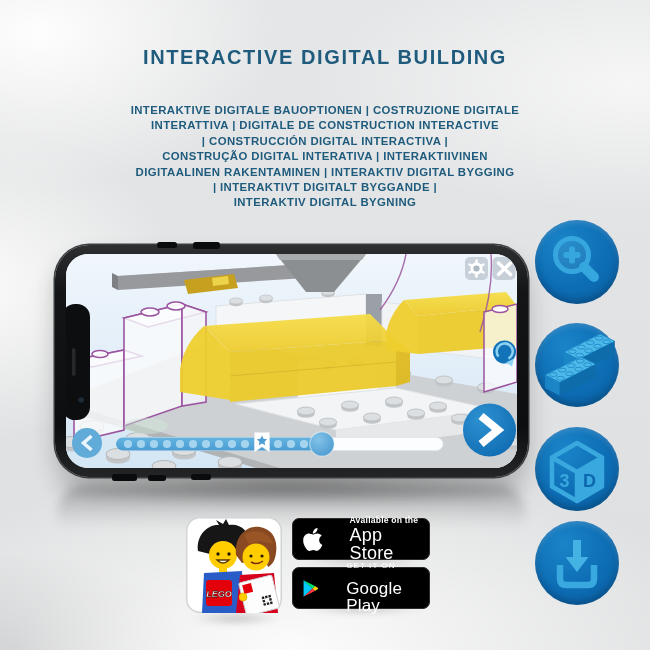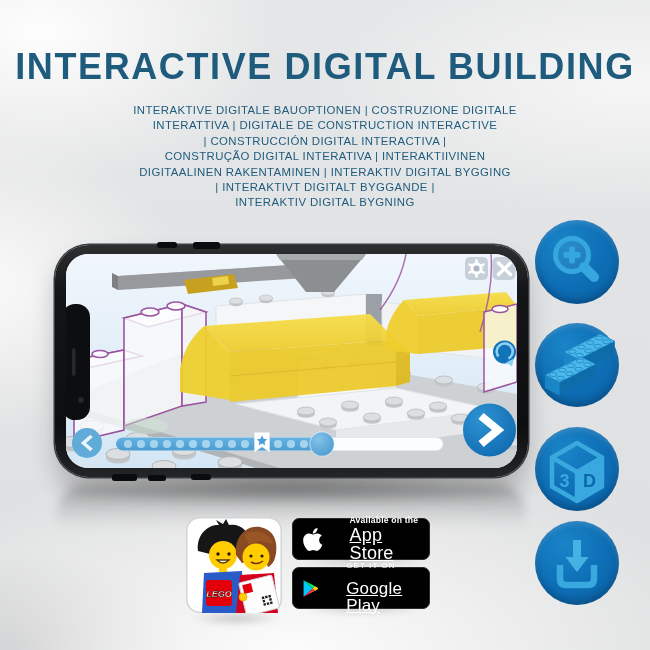--- a/index.html
+++ b/index.html
@@ -7,23 +7,23 @@
     font-family:"Liberation Sans",sans-serif;background:#e3e4e5;}
   .bg{position:absolute;inset:0;
     background-image:
       radial-gradient(ellipse 340px 220px at 6% 5%, rgba(255,255,255,.95), rgba(255,255,255,0) 70%),
       radial-gradient(ellipse 300px 220px at -4% 44%, rgba(255,255,255,.85), rgba(255,255,255,0) 70%),
       radial-gradient(ellipse 430px 170px at 97% 13%, rgba(255,255,255,.65), rgba(255,255,255,0) 75%),
       radial-gradient(ellipse 620px 260px at 45% 100%, rgba(255,255,255,.9), rgba(255,255,255,0) 72%),
       radial-gradient(ellipse 260px 140px at 2% 100%, rgba(110,112,115,.28), rgba(110,112,115,0) 70%),
       linear-gradient(#e5e6e7, #dedfe0);}
   .title{position:absolute;top:46px;left:0;width:650px;text-align:center;
-    font-size:36px;font-weight:bold;letter-spacing:1.6px;color:#1E5B7D;}
+    font-size:20px;font-weight:bold;letter-spacing:1.6px;color:#1E5B7D;}
   .subtitle{position:absolute;top:103px;left:50%;transform:translateX(-50%);width:470px;
-    text-align:center;font-size:11.4px;line-height:15.4px;font-weight:normal;
+    text-align:center;font-size:11.4px;line-height:15.4px;font-weight:bold;
     letter-spacing:.4px;color:#1E5B7D;white-space:pre-line;}
   
   .fcircle{position:absolute;left:535px;width:84px;height:84px;border-radius:50%;
     background:radial-gradient(circle at 35% 28%, #1a84c8 0%, #0d6db4 55%, #0a5f9f 100%);
     box-shadow: inset 0 -4px 7px rgba(3,20,50,.28), inset 0 3px 5px rgba(255,255,255,.16);}
   .fcircle svg{position:absolute;inset:0;}
   .fc1{top:124px}.fc2{top:220px}.fc3{top:323px}.fc4{top:427px}.fc5{top:521px}
   
   .phone-shadow{position:absolute;left:38px;top:466px;width:504px;height:40px;
     background:radial-gradient(ellipse closest-side, rgba(0,0,0,.33), rgba(0,0,0,0));
@@ -47,21 +47,21 @@
   .sh-icon{left:190px;top:612px;width:92px;height:13px;}
   .sh-b1{left:300px;top:556px;width:124px;height:10px;}
   .sh-b2{left:300px;top:604px;width:124px;height:10px;}
   .appicon{position:absolute;left:186px;top:517px;width:76px;height:96px;}
   .badge{position:absolute;left:292px;width:138px;height:42px;background:#000;border-radius:7px;
     display:flex;align-items:center;gap:27px;padding:0 10px;box-sizing:border-box;color:#fff;
     border:1px solid #2b2b2b;}
   .b1{top:518px}.b2{top:567px}
   .badge .txt{display:flex;flex-direction:column;justify-content:center;line-height:1;}
   .tag1{font-size:8.6px;font-weight:bold;margin-bottom:2px;letter-spacing:.2px;}
-  .tag2{font-size:18px;letter-spacing:.2px;text-decoration:underline;}
+  .tag2{font-size:18px;letter-spacing:.2px;}
   .gp .tag1{font-size:8px;letter-spacing:1.1px;font-weight:normal;}
   .gp .tag2{font-size:17px;margin-top:8px;}
 </style>
 </head>
 <body>
 
 <div class="stage">
   <div class="bg"></div>
 
   <div class="title">INTERACTIVE DIGITAL BUILDING</div>

